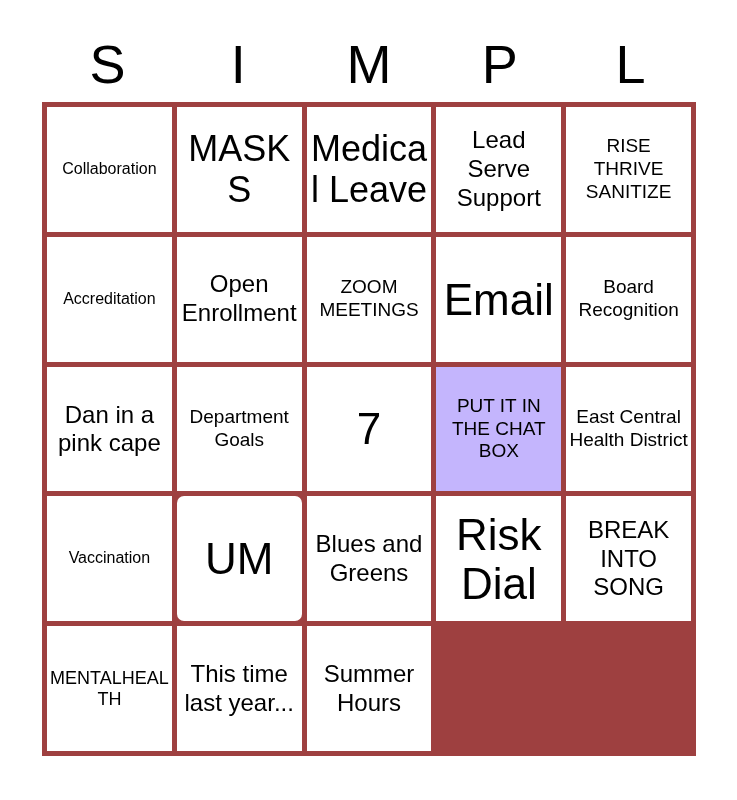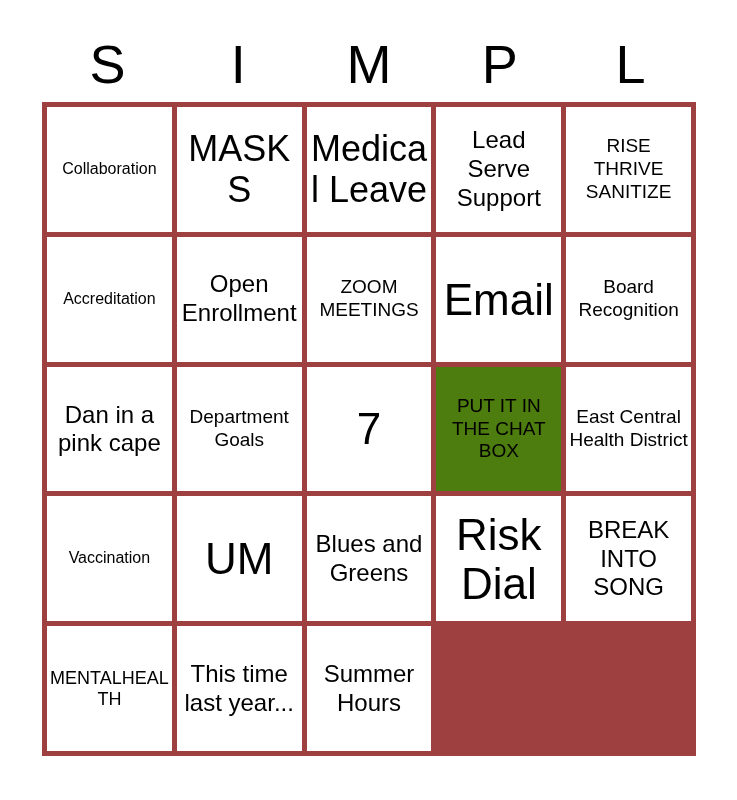--- a/index.html
+++ b/index.html
@@ -139,31 +139,31 @@
 
     <div class="cell" style="background: rgb(255, 255, 255); color: rgb(0, 0, 0);">
         <span class="cell-text t-xl">Dan in a pink cape</span>
       </div>
     <div class="cell" style="background: rgb(255, 255, 255); color: rgb(0, 0, 0);">
         <span class="cell-text t-md">Department Goals</span>
       </div>
     <div class="cell" style="background: rgb(255, 255, 255); color: rgb(0, 0, 0);">
         <span class="cell-text t-huge">7</span>
       </div>
-    <div class="cell" style="background: #4d7c0f; color: rgb(0, 0, 0);">
+    <div class="cell" style="background: #c4b5fd; color: rgb(0, 0, 0);">
         <span class="cell-text t-md">PUT IT IN THE CHAT BOX</span>
       </div>
     <div class="cell" style="background: rgb(255, 255, 255); color: rgb(0, 0, 0);">
         <span class="cell-text t-md">East Central Health District</span>
       </div>
 
     <div class="cell" style="background: rgb(255, 255, 255); color: rgb(0, 0, 0);">
         <span class="cell-text t-sm">Vaccination</span>
       </div>
-    <div class="cell" style="background: rgb(255, 255, 255); color: rgb(0, 0, 0);">
+    <div class="cell" style="background: rgb(255, 255, 255); color: rgb(0, 0, 0); border-radius: 7px;">
         <span class="cell-text t-huge">UM</span>
       </div>
     <div class="cell" style="background: rgb(255, 255, 255); color: rgb(0, 0, 0);">
         <span class="cell-text t-xl">Blues and Greens</span>
       </div>
     <div class="cell" style="background: rgb(255, 255, 255); color: rgb(0, 0, 0);">
         <span class="cell-text t-huge">Risk Dial</span>
       </div>
 
     <div class="cell" style="background: rgb(255, 255, 255); color: rgb(0, 0, 0);">

